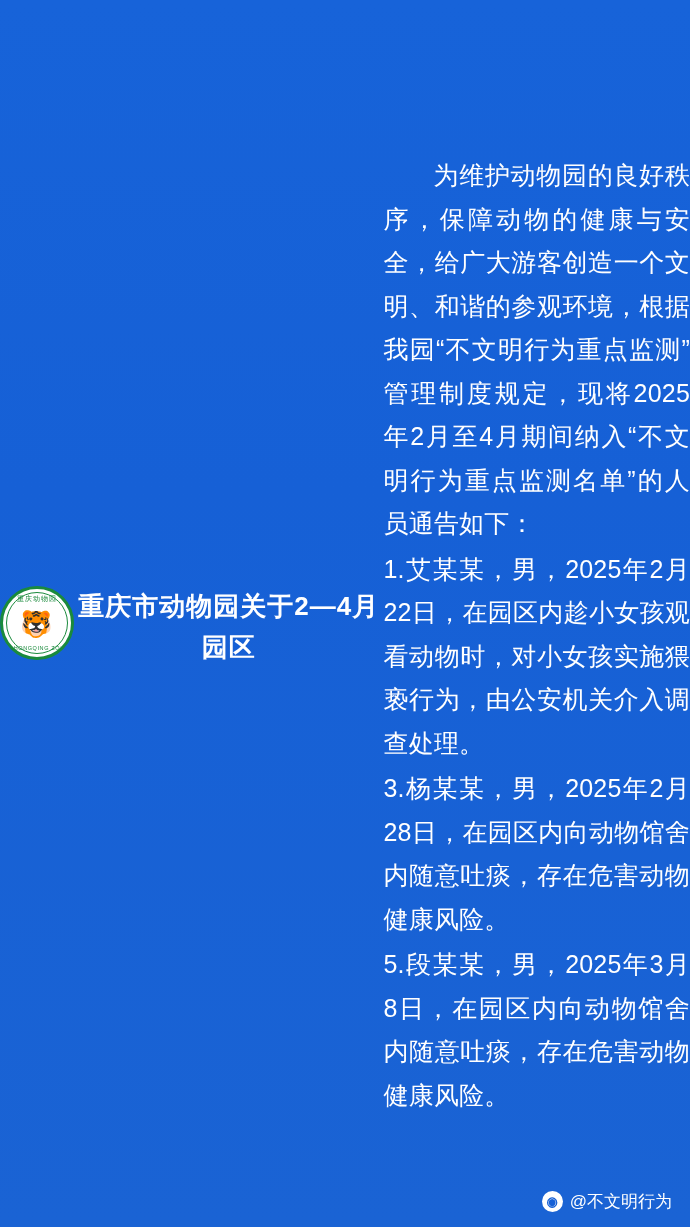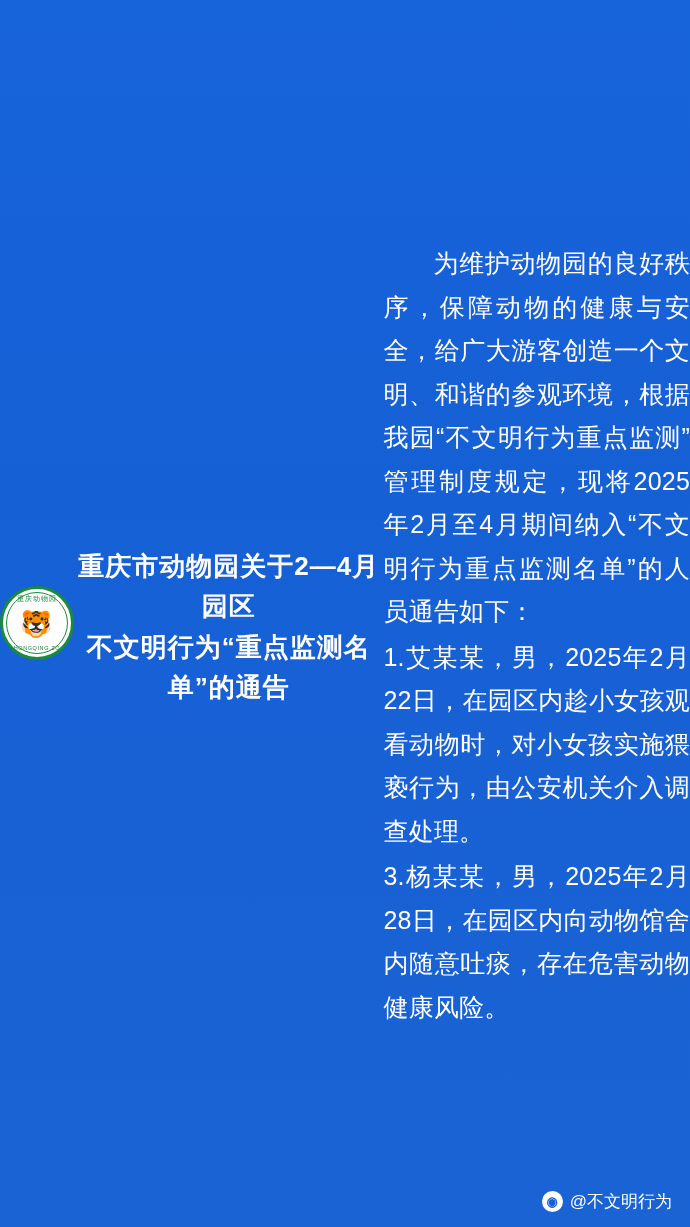--- a/index.html
+++ b/index.html
@@ -149,27 +149,27 @@
     <div class="emblem">
       <div class="inner-ring"></div>
       <div class="top-text">重庆动物园</div>
       <div class="tiger">🐯</div>
       <div class="bottom-text">CHONGQING ZOO</div>
     </div>
   </div>
 
   <div class="title-block">
     <div class="title-line">重庆市动物园关于2—4月园区</div>
-    <div class="title-line">不文明行为“重点监测名单”的通告</div>
   </div>
 
   <div class="body-block">
     <p class="para indent">为维护动物园的良好秩序，保障动物的健康与安全，给广大游客创造一个文明、和谐的参观环境，根据我园“不文明行为重点监测”管理制度规定，现将2025年2月至4月期间纳入“不文明行为重点监测名单”的人员通告如下：</p>
     <p class="para item">1.艾某某，男，2025年2月22日，在园区内趁小女孩观看动物时，对小女孩实施猥亵行为，由公安机关介入调查处理。</p>
     <p class="para item">3.杨某某，男，2025年2月28日，在园区内向动物馆舍内随意吐痰，存在危害动物健康风险。</p>
+    <p class="para item">5.段某某，男，2025年3月8日，在园区内向动物馆舍内随意吐痰，存在危害动物健康风险。</p>
   </div>
 
   <div class="footer">
     <span class="weibo-icon">◉</span>
     <span>@不文明行为</span>
   </div>
 
 </div>
 
 </body></html>

